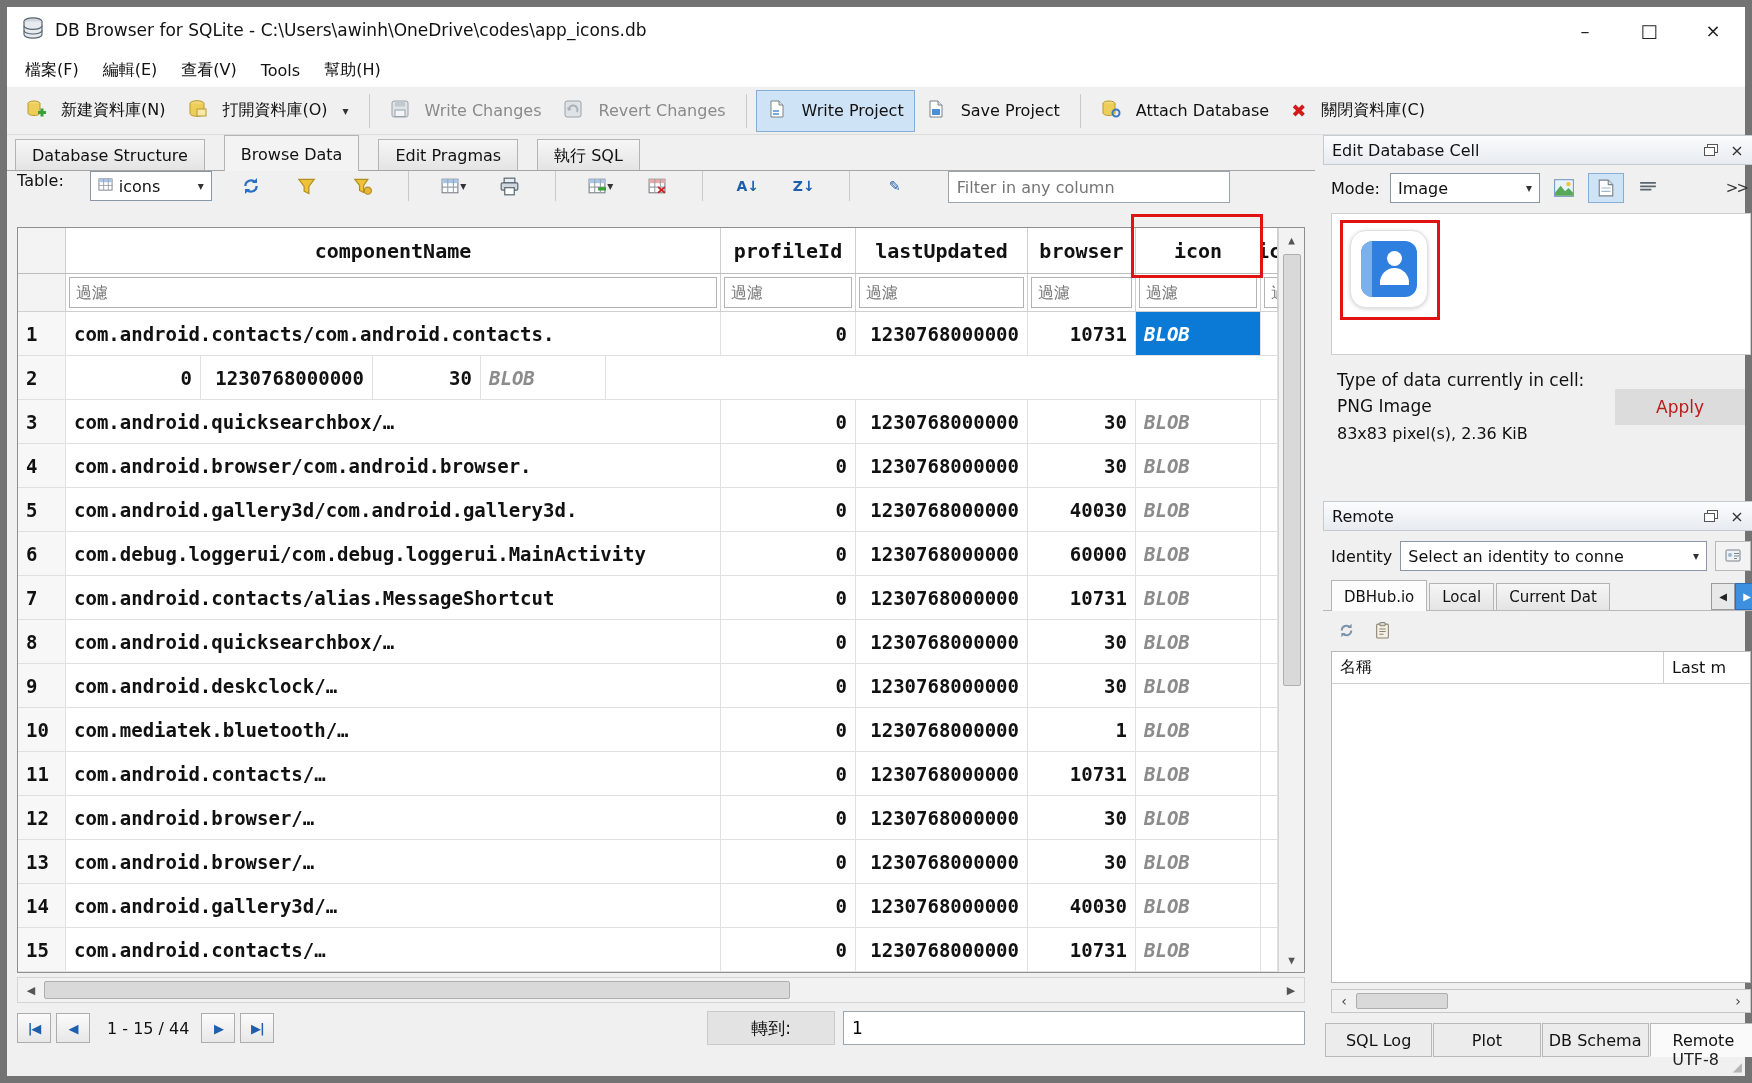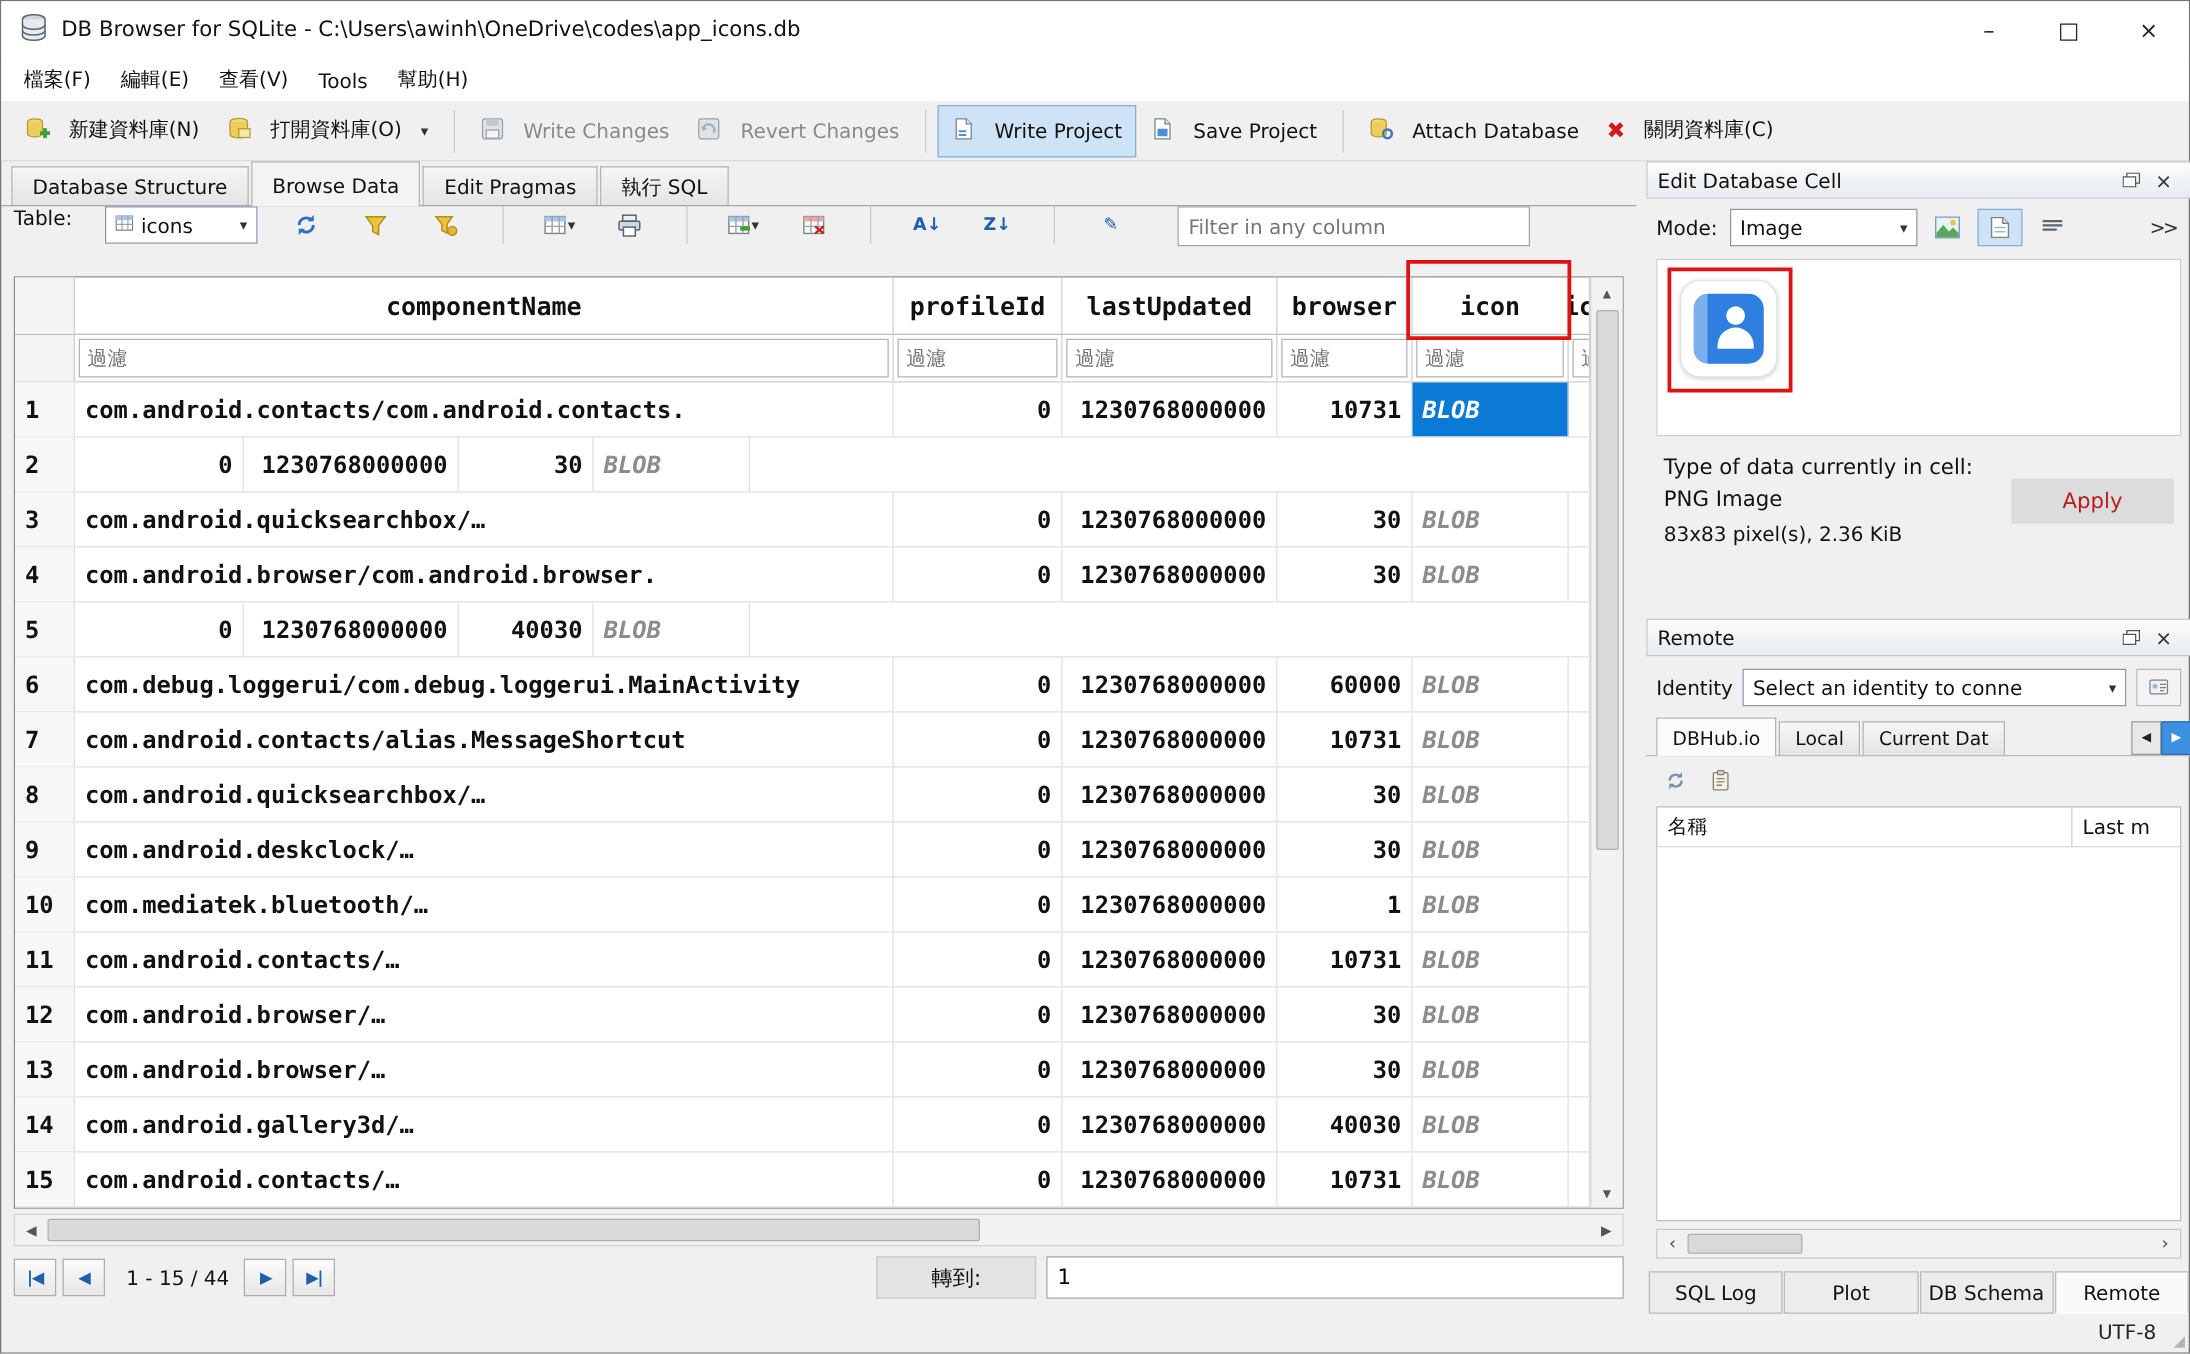--- a/index.html
+++ b/index.html
@@ -1,18 +1,18 @@
 <!DOCTYPE html>
 <html><head>
 <meta charset="utf-8">
 <style>
   *{margin:0;padding:0;box-sizing:border-box}
   html,body{width:1752px;height:1083px}
   body{font-family:"DejaVu Sans","Liberation Sans",sans-serif;font-size:15px;color:#111;background:#fff;overflow:hidden}
-  #app{position:relative;width:1752px;height:1083px;background:#f0f0f0;border:1px solid #737373}
+  #app{position:relative;width:1752px;height:1083px;background:#f0f0f0;border:7px solid #737373}
 
   
   .titlebar{position:absolute;top:0;left:0;right:0;height:46px;background:#fff;display:flex;align-items:center;padding-left:14px}
   .titlebar .title{font-size:17px;margin-left:10px;white-space:nowrap}
   .win-controls{margin-left:auto;display:flex;height:100%}
   .win-btn{width:64px;height:100%;display:flex;align-items:center;justify-content:center;font-size:18px;color:#222;cursor:default}
 
   
   .menubar{position:absolute;top:46px;left:0;right:0;height:34px;background:#fff;display:flex;align-items:center;padding-left:6px}
   .menu-item{padding:4px 12px;font-size:16px;white-space:nowrap}
@@ -22,21 +22,21 @@
   .tb-btn{display:flex;align-items:center;gap:15px;padding:8px 10px;font-size:16px;border:1px solid transparent;white-space:nowrap}
   .tb-btn.disabled{color:#8a8a8a}
   .tb-btn.selected{background:#cfe3f7;border:1px solid #84aed6}
   .tb-sep{width:1px;height:34px;background:#c9c9c9;margin:0 9px}
   .caret{font-size:12px;color:#333}
   .red-x{color:#d21a1a;font-weight:bold;font-size:18px;line-height:1}
 
   
   .left-pane{position:absolute;left:0;top:128px;width:1308px;height:922px}
   .tabbar{height:36px;display:flex;align-items:flex-end;padding-left:8px;border-bottom:1px solid #a5a5a5}
-  .tab{padding:6px 16px;font-size:16px;background:linear-gradient(#f6f6f6,#e4e4e4);border:1px solid #b4b4b4;border-bottom:none;margin-right:2px;height:31px;white-space:nowrap}
+  .tab{padding:6px 16px;font-size:16px;background:linear-gradient(#f6f6f6,#e4e4e4);border:1px solid #b4b4b4;border-bottom:none;margin-right:19px;height:31px;white-space:nowrap}
   .tab.active{background:#f3f3f3;height:36px;padding-top:9px;margin-bottom:-1px;position:relative;z-index:2}
 
   
   .controls{height:52px;display:flex;align-items:flex-start;padding:0 10px;gap:22px}
   .ctrl-label{font-size:16px;margin-right:4px}
   .select{height:30px;border:1px solid #8a98a6;background:#fff;display:flex;align-items:center;padding:0 7px;font-size:16px;gap:6px;white-space:nowrap}
   .select .caret{margin-left:auto}
   .table-select{width:122px}
   .icon-btn{width:34px;height:30px;border:1px solid transparent;display:flex;align-items:center;justify-content:center;gap:1px;background:transparent}
   .ctl-sep{width:1px;height:30px;background:#c9c9c9;margin:0 6px}
@@ -382,20 +382,21 @@
               <div class="gcell cell-num">4</div>
               <div class="gcell cell-name">com.android.browser/com.android.browser.</div>
               <div class="gcell cell-pid">0</div>
               <div class="gcell cell-upd">1230768000000</div>
               <div class="gcell cell-ver">30</div>
               <div class="gcell cell-icon">BLOB</div>
               <div class="gcell cell-extra"></div>
             </div>
             <div class="grid-row">
               <div class="gcell cell-num">5</div>
+              <div class="gcell cell-name">com.android.gallery3d/com.android.gallery3d.</div>
               <div class="gcell cell-pid">0</div>
               <div class="gcell cell-upd">1230768000000</div>
               <div class="gcell cell-ver">40030</div>
               <div class="gcell cell-icon">BLOB</div>
               <div class="gcell cell-extra"></div>
             </div>
             <div class="grid-row">
               <div class="gcell cell-num">6</div>
               <div class="gcell cell-name">com.debug.loggerui/com.debug.loggerui.MainActivity</div>
               <div class="gcell cell-pid">0</div>

